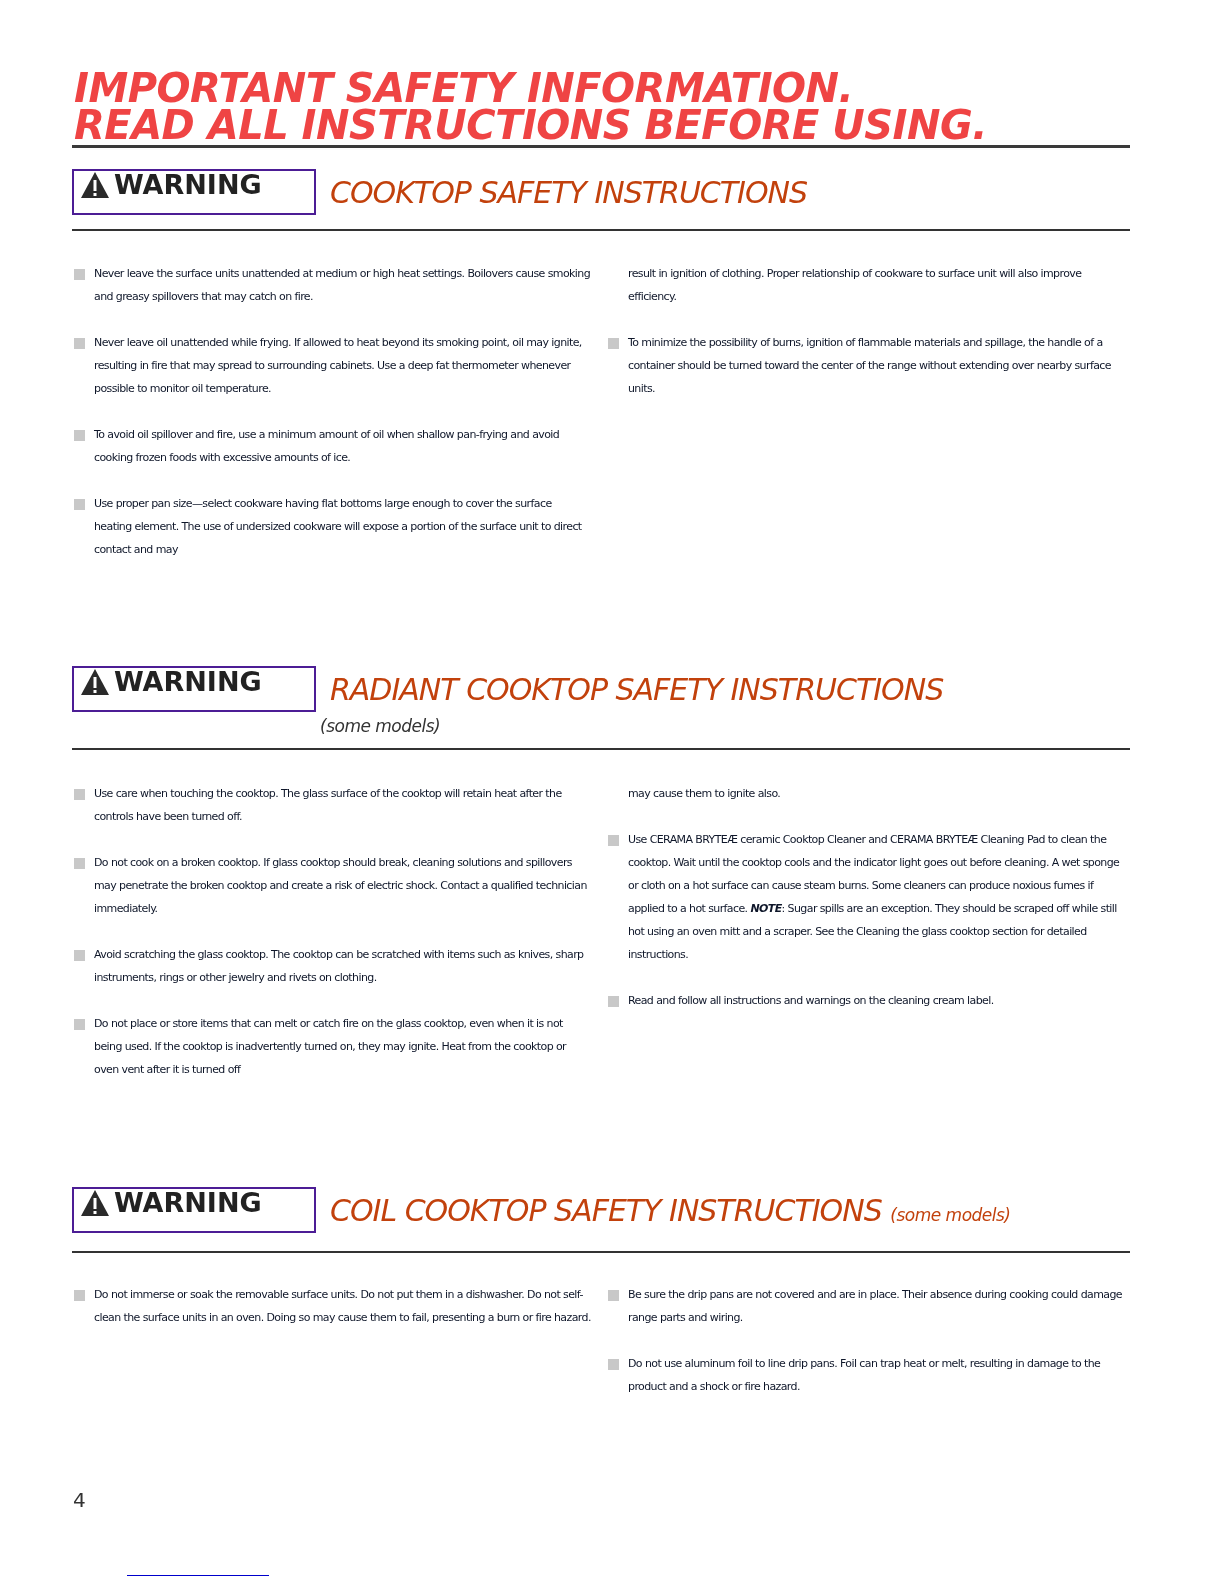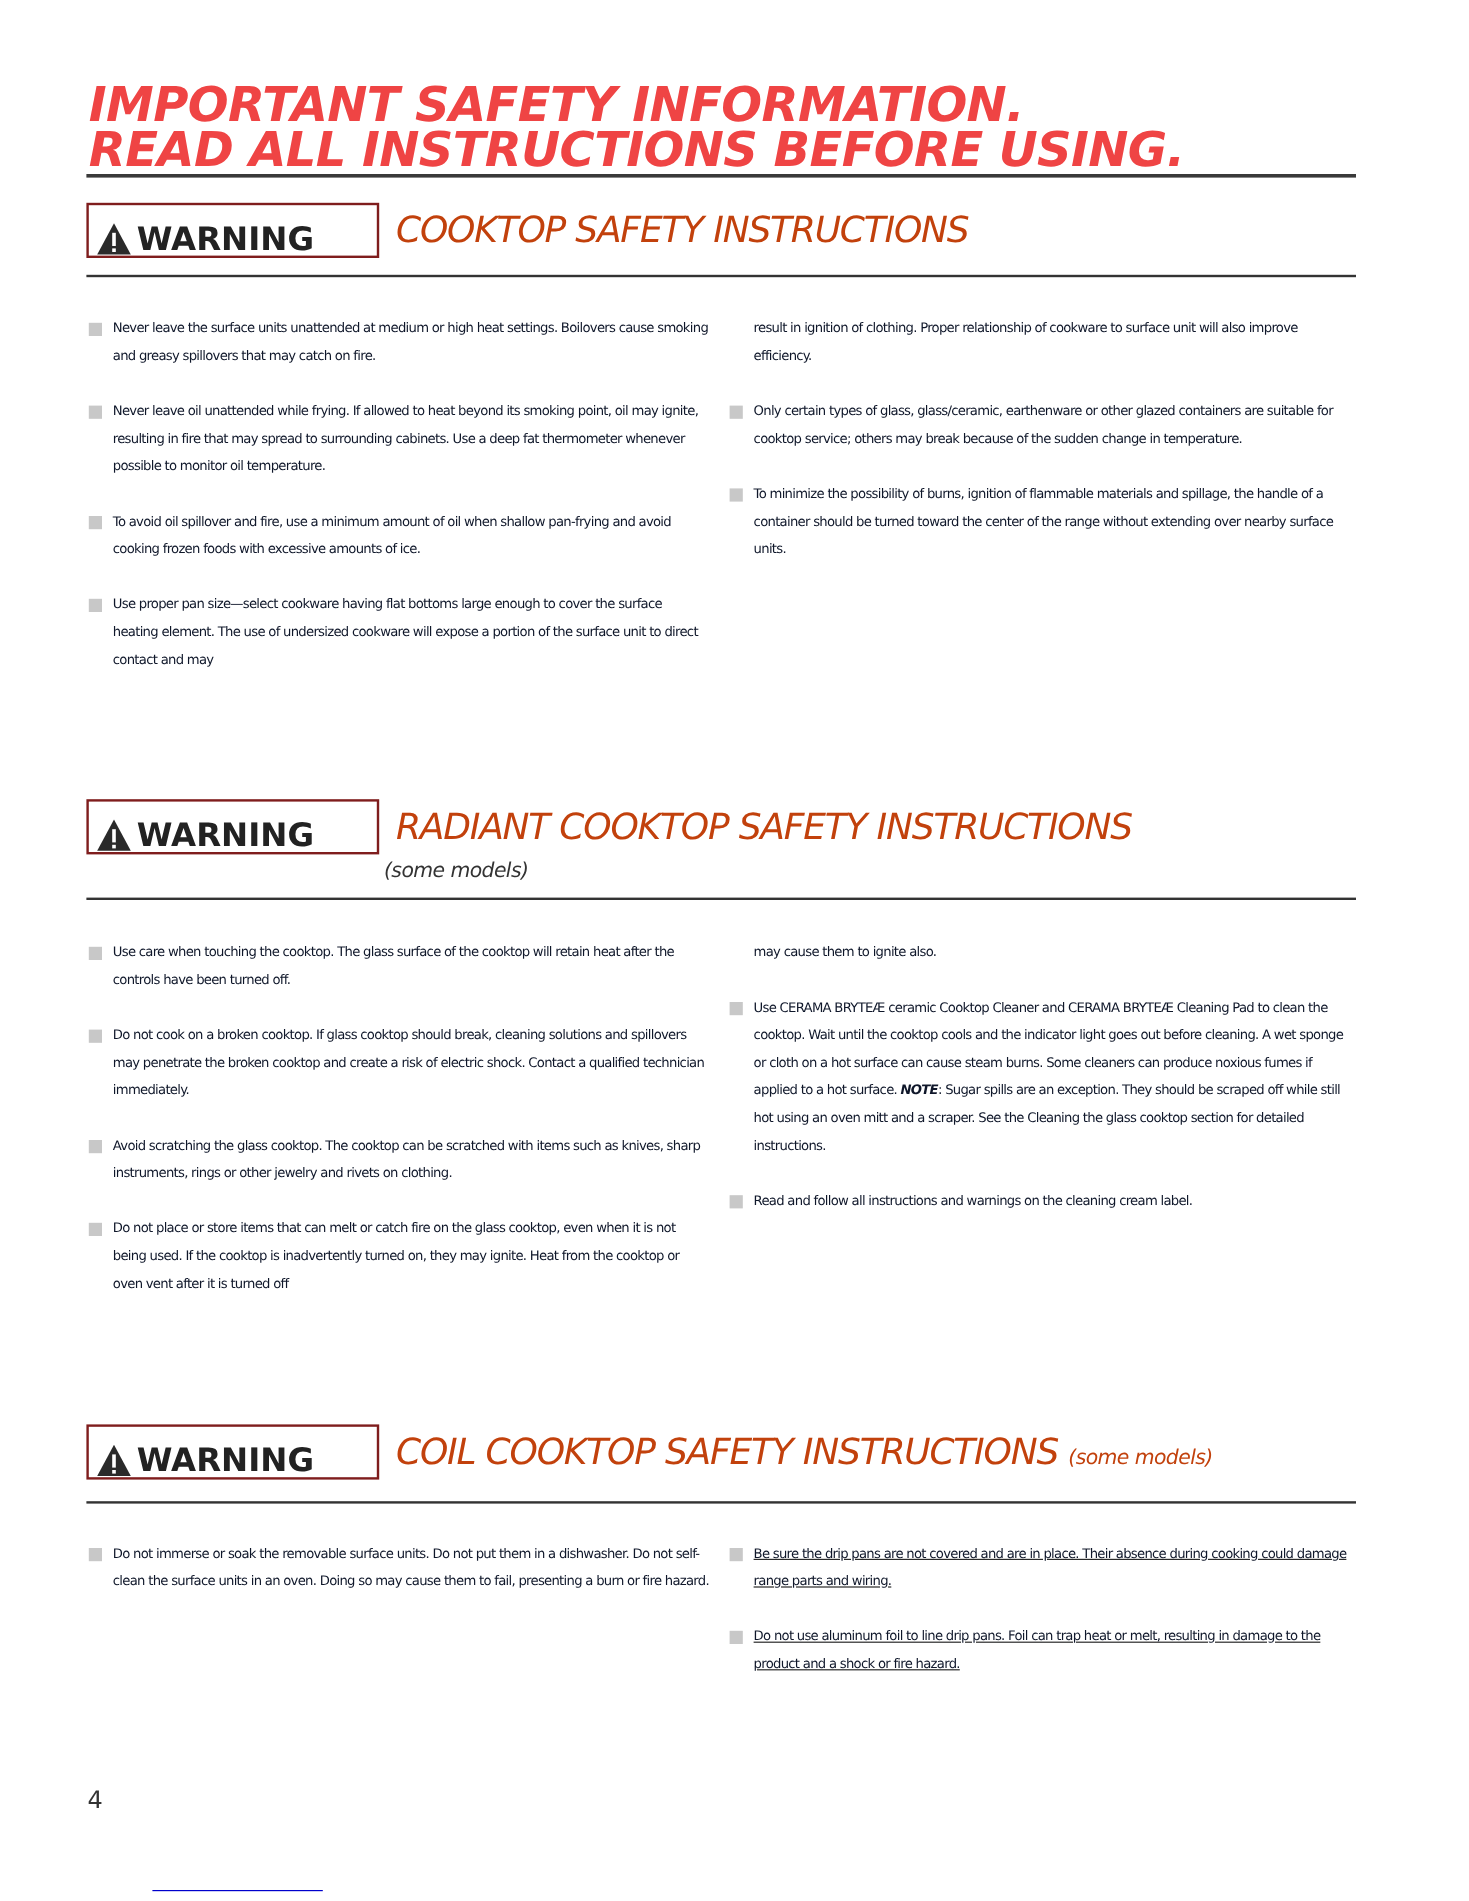--- a/index.html
+++ b/index.html
@@ -12,22 +12,22 @@
     font-family: "DejaVu Sans", sans-serif; font-weight: bold; font-style: italic;
     font-size: 40px; line-height: 37px; color: #ef4444; letter-spacing: -0.5px;
   }
   .title-line { display: block; }
   .title-rule {
     position: absolute; left: 72px; top: 145px; width: 1058px; height: 3px; background: #3a3a3a;
   }
   .section { position: absolute; left: 72px; width: 1058px; }
   .warn-box {
     position: absolute; left: 0; top: 0; width: 244px; height: 46px;
-    border: 2px solid #7f1d1d; box-sizing: border-box;
-    display: flex; align-items: flex-end; padding-left: 6px;
+    border: 2px solid #4c1d95; box-sizing: border-box;
+    display: flex; align-items: flex-start; padding-left: 6px;
   }
   .warn-icon { width: 30px; height: 28px; margin-right: 4px; display: inline-block; }
   .warn-label {
     font-family: "DejaVu Sans", sans-serif; font-size: 27px; font-weight: bold;
     color: #222; letter-spacing: 0px; line-height: 1;
   }
   .sec-heading {
     position: absolute; left: 258px; top: 4px;
     font-family: "DejaVu Sans", sans-serif; font-style: italic; font-weight: normal;
     font-size: 30px; letter-spacing: -1px; color: #c2410c; white-space: nowrap; line-height: 40px;
@@ -78,21 +78,20 @@
 
   <div class="col" style="left:0; top:70px; width:520px;">
     <div class="item"><span class="bullet"></span><span>Never leave the surface units unattended at medium or high heat settings. Boilovers cause smoking and greasy spillovers that may catch on fire.</span></div>
     <div class="item"><span class="bullet"></span><span>Never leave oil unattended while frying. If allowed to heat beyond its smoking point, oil may ignite, resulting in fire that may spread to surrounding cabinets. Use a deep fat thermometer whenever possible to monitor oil temperature.</span></div>
     <div class="item"><span class="bullet"></span><span>To avoid oil spillover and fire, use a minimum amount of oil when shallow pan-frying and avoid cooking frozen foods with excessive amounts of ice.</span></div>
     <div class="item"><span class="bullet"></span><span>Use proper pan size—select cookware having flat bottoms large enough to cover the surface heating element. The use of undersized cookware will expose a portion of the surface unit to direct contact and may</span></div>
   </div>
 
   <div class="col" style="left:534px; top:70px; width:520px;">
     <div class="item cont">result in ignition of clothing.  Proper relationship of cookware to surface unit will also improve efficiency.</div>
-    <div class="item"><span class="bullet"></span><span>Only certain types of glass, glass/ceramic, earthenware or other glazed containers are suitable for cooktop service; others may break because of the sudden change in temperature.</span></div>
     <div class="item"><span class="bullet"></span><span>To minimize the possibility of burns, ignition of flammable materials and spillage, the handle of a container should be turned toward the center of the range without extending over nearby surface units.</span></div>
   </div>
 </div>
 
 <div class="section" style="top:666px; height:480px;">
   <div class="warn-box">
     <svg class="warn-icon" viewBox="0 0 30 28">
       <polygon points="15,1 29,27 1,27" fill="#2a2a2a"></polygon>
       <rect x="13.5" y="9" width="3" height="11" fill="#fff"></rect>
       <rect x="13.5" y="22" width="3" height="3" fill="#fff"></rect>
@@ -129,20 +128,20 @@
   <div class="sec-heading">
     <span>COIL COOKTOP SAFETY INSTRUCTIONS</span>
     <span class="small">(some models)</span>
   </div>
   <div class="sec-rule" style="top:64px;"></div>
 
   <div class="col" style="left:0; top:73px; width:520px;">
     <div class="item"><span class="bullet"></span><span>Do not immerse or soak the removable surface units. Do not put them in a dishwasher. Do not self-clean the surface units in an oven. Doing so may cause them to fail, presenting a burn or fire hazard.</span></div>
   </div>
 
-  <div class="col" style="left:534px; top:73px; width:520px;text-decoration:underline;">
+  <div class="col" style="left:534px; top:73px; width:520px;">
     <div class="item"><span class="bullet"></span><span>Be sure the drip pans are not covered and are in place. Their absence during cooking could damage range parts and wiring.</span></div>
     <div class="item"><span class="bullet"></span><span>Do not use aluminum foil to line drip pans. Foil can trap heat or melt, resulting in damage to the product and a shock or fire hazard.</span></div>
   </div>
 </div>
 
 <div class="page-number">4</div>
 <div class="blue-rule"></div>
 
 </body></html>

